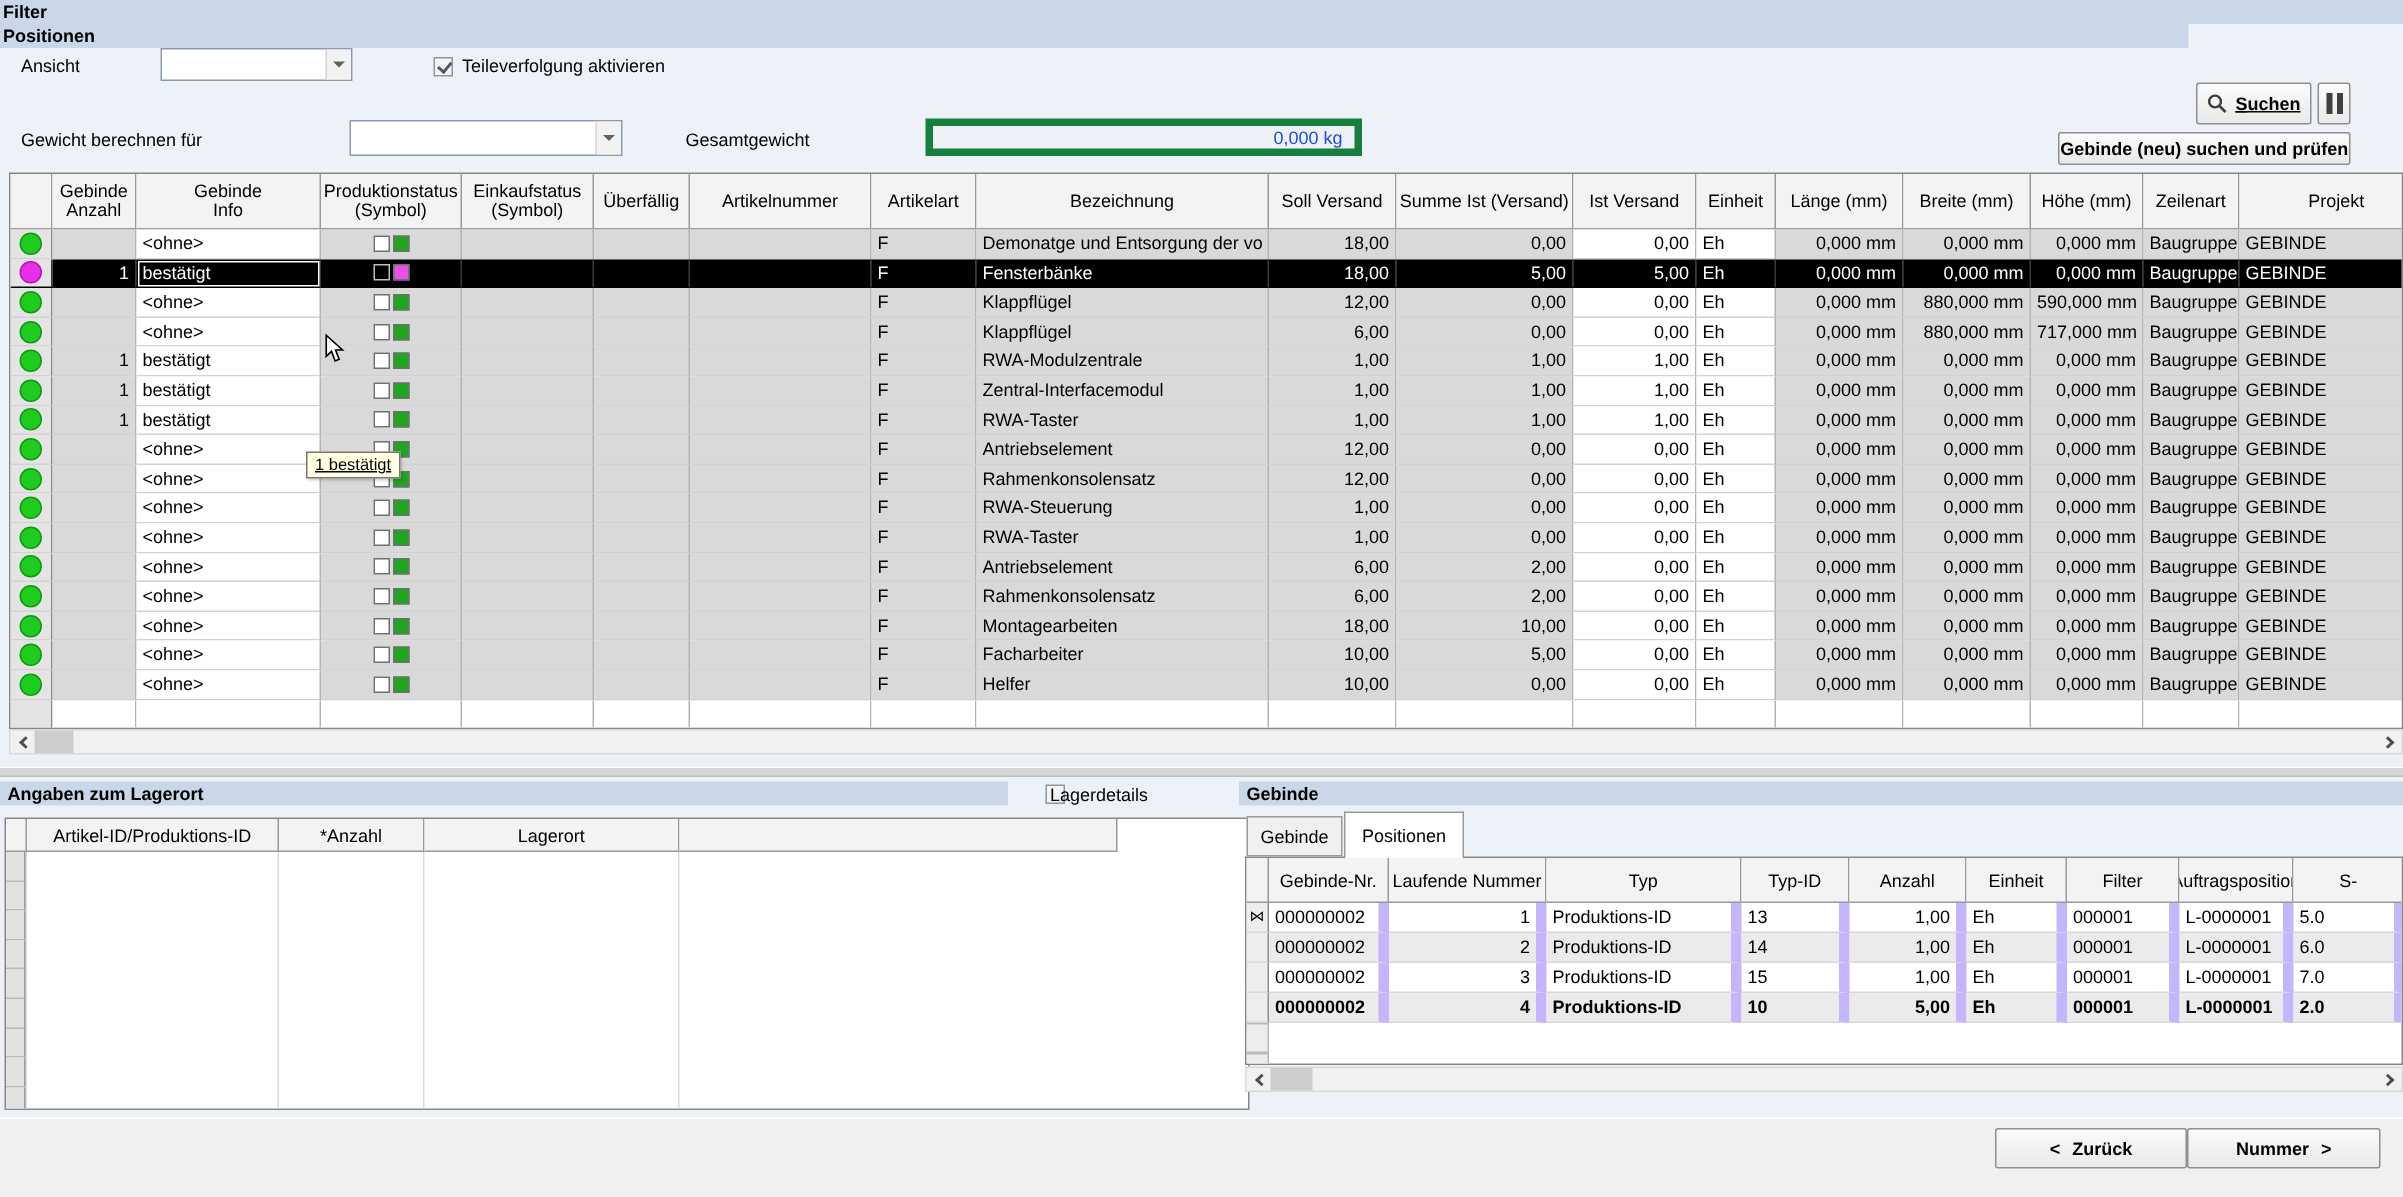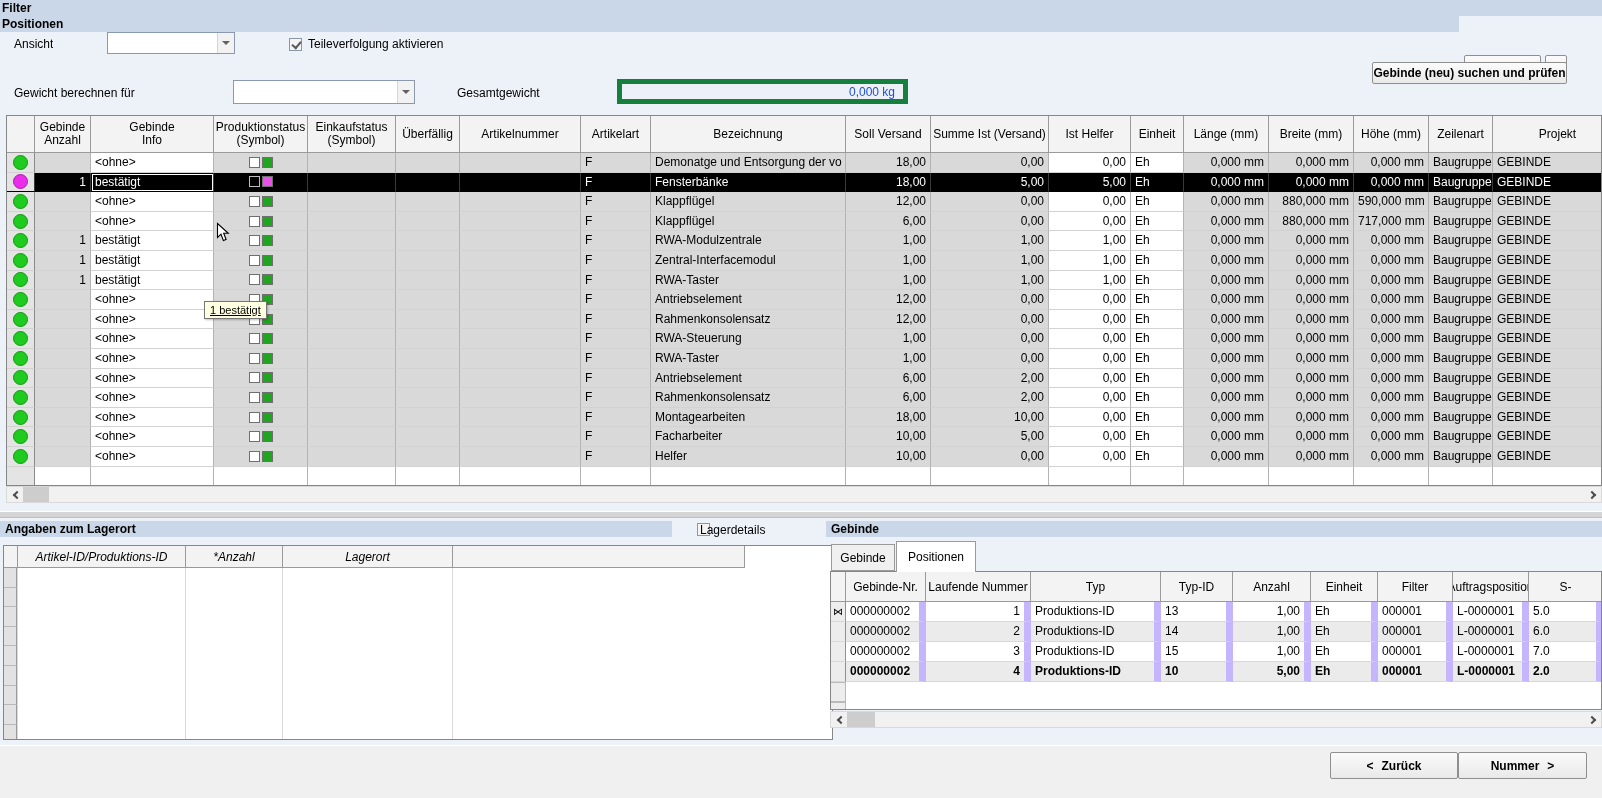--- a/index.html
+++ b/index.html
@@ -138,21 +138,21 @@
 
   <div class="abs nowrap" style="left:14px;top:86px;">Gewicht berechnen für</div>
   <div class="abs dd" style="left:233px;top:80px;width:182px;height:24px;">
     <span class="nowrap" style="padding-left:3px;"></span>
     <span class="dd-btn">
         <i class="tri-down"></i>
       </span>
   </div>
   <div class="abs nowrap" style="left:457px;top:86px;">Gesamtgewicht</div>
   <div class="abs txtinput" style="left:617px;top:79px;width:291px;height:25px;">0,000 kg</div>
-  <div class="abs btn" style="left:1372px;top:62px;width:195px;height:22px;">
+  <div class="abs btn" style="left:1372px;top:88px;width:195px;height:22px;">
     <span class="btn-label">Gebinde (neu) suchen und prüfen</span>
   </div>
 
   
   <div class="abs mwrap" style="left:6px;top:115px;width:1596px;height:371px;">
     <div class="mrow mhead">
 
         <div class="mhc">
           <span></span>
           <span></span>
@@ -202,21 +202,21 @@
           <span>Soll Versand</span>
           <span></span>
         </div>
 
         <div class="mhc">
           <span>Summe Ist (Versand)</span>
           <span></span>
         </div>
 
         <div class="mhc">
-          <span>Ist Helfer</span>
+          <span>Ist Versand</span>
           <span></span>
         </div>
 
         <div class="mhc">
           <span>Einheit</span>
           <span></span>
         </div>
 
         <div class="mhc">
           <span>Länge (mm)</span>
@@ -728,21 +728,21 @@
   </div>
 
   
   <div class="abs splitter" style="left:0;top:511px;width:1602px;height:7px;"></div>
 
   
   <div class="abs secbar small-pad" style="left:0;top:521px;width:672px;">Angaben zum Lagerort</div>
   <span class="abs cb" style="left:681px;top:523px;"></span>
   <div class="abs nowrap cb-label" style="left:700px;top:523px;">Lagerdetails</div>
 
-  <div class="abs lwrap" style="left:3px;top:545px;width:830px;height:195px;font-style:italic;">
+  <div class="abs lwrap" style="left:3px;top:545px;width:830px;height:195px;">
     <div class="lrow">
       <div class="lhc"></div>
       <div class="lhc">Artikel-ID/Produktions-ID</div>
       <div class="lhc">*Anzahl</div>
       <div class="lhc">Lagerort</div>
       <div class="lhc"></div>
     </div>
     <div class="lrow lbody">
       <div class="bcol selstack">
         <div class="selbox"></div>

